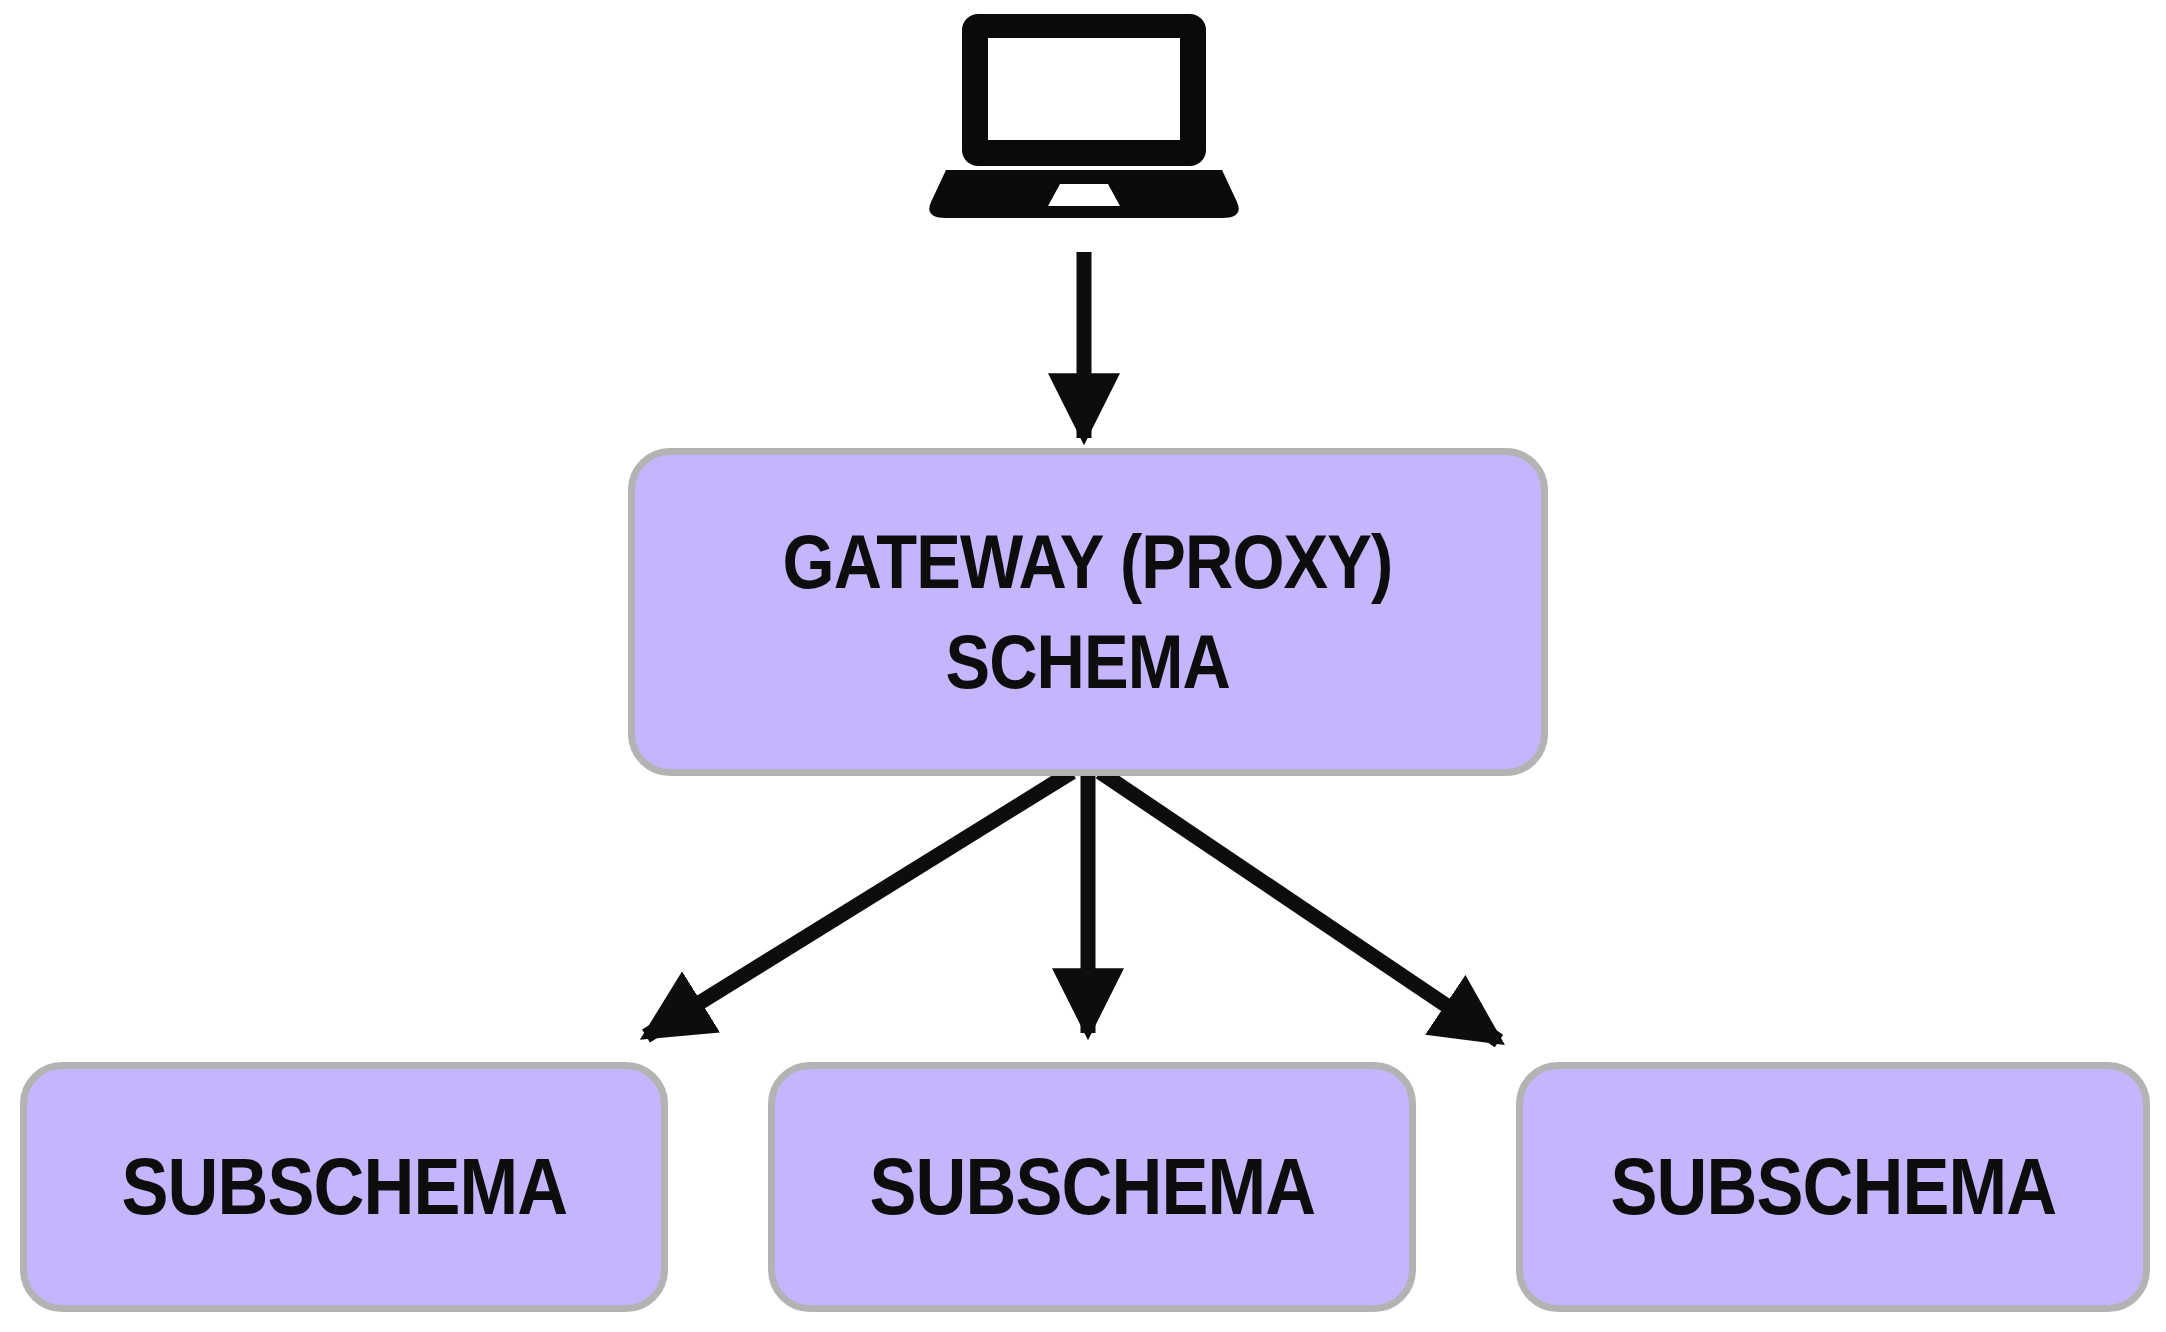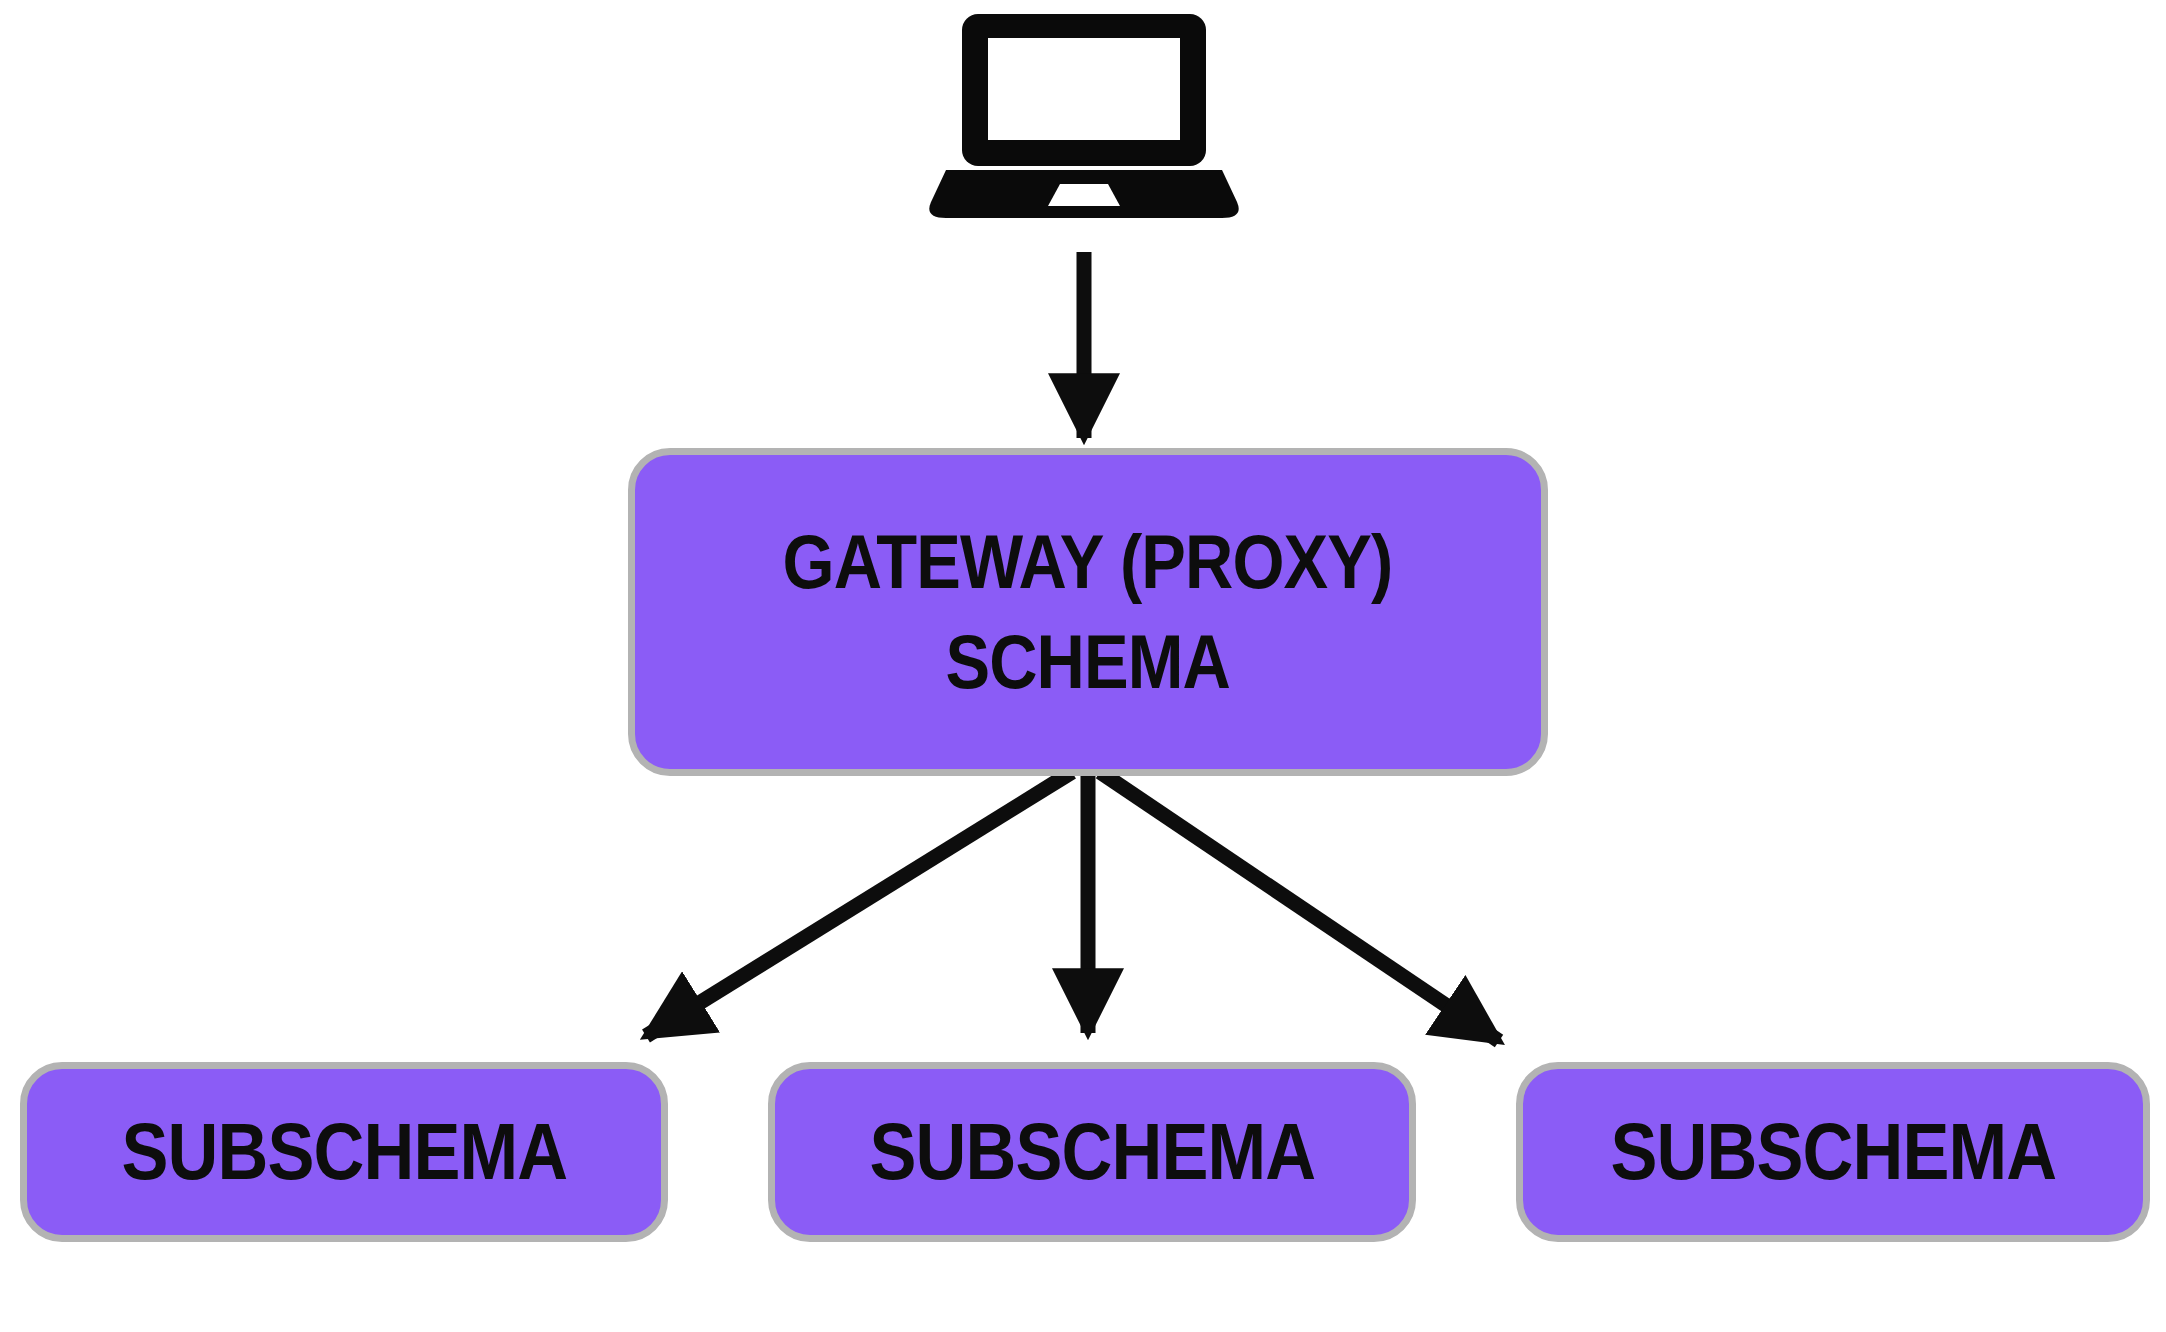--- a/index.html
+++ b/index.html
@@ -19,21 +19,21 @@
     position: absolute;
     inset: 0;
     width: 2166px;
     height: 1332px;
   }
   .node-box {
     position: absolute;
     box-sizing: border-box;
     border: 7px solid #b3b3b3;
     border-radius: 42px;
-    background: #8b5cf6;
+    background: #c4b5fd;
     display: flex;
     flex-direction: column;
     align-items: center;
     justify-content: center;
     text-align: center;
   }
   .node-label {
     font-weight: bold;
     color: #0d0d0d;
     letter-spacing: -1px;
@@ -46,21 +46,21 @@
     left: 628px;
     top: 448px;
     width: 920px;
     height: 328px;
   }
   .gateway-box .node-label {
     font-size: 76px;
   }
   .sub-box {
     top: 1062px;
-    height: 180px;
+    height: 250px;
   }
   .sub-box .node-label {
     font-size: 80px;
   }
   .sub-box-1 { left: 20px;   width: 648px; }
   .sub-box-2 { left: 768px;  width: 648px; }
   .sub-box-3 { left: 1516px; width: 634px; }
 </style>
 </head>
 <body>

